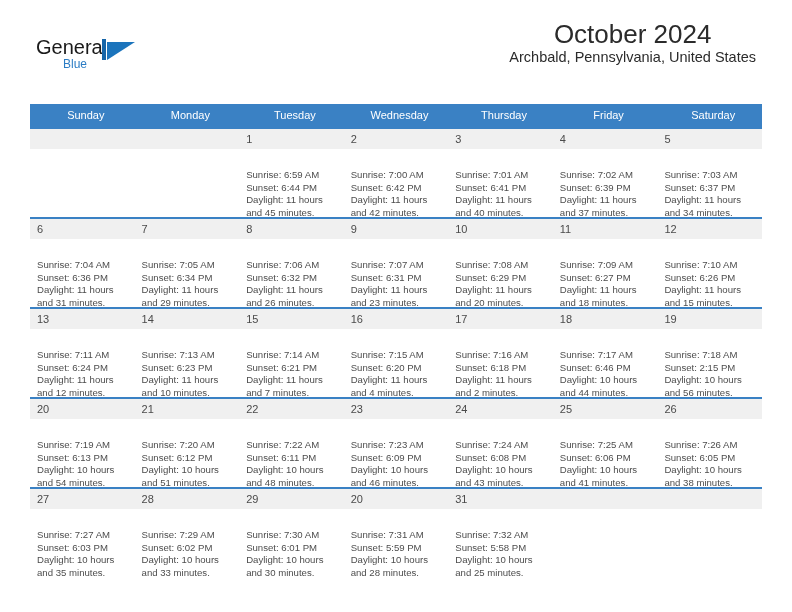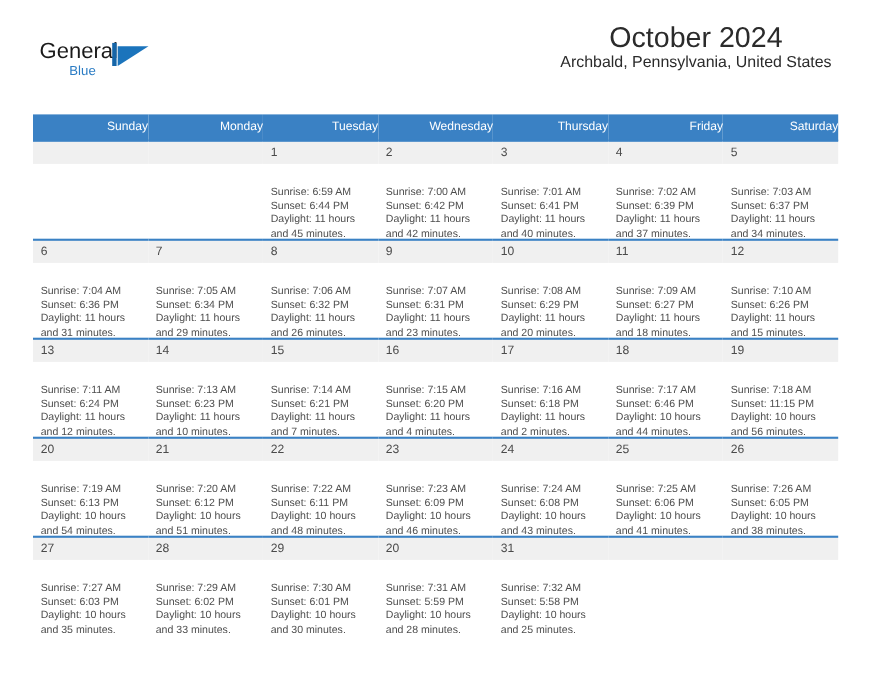--- a/index.html
+++ b/index.html
@@ -107,21 +107,21 @@
     border-collapse: collapse;
     table-layout: fixed;
   }
   .calendar col { width: 104.57px; }
 
   .dow-row th {
     background: #3a81c4;
     color: #ffffff;
     font-size: 11px;
     font-weight: normal;
-    text-align: right;
+    text-align: center;
     padding: 5px 0 6px 7px;
     height: 12px;
     line-height: 12px;
   }
 
   .week-row td {
     vertical-align: top;
     padding: 0;
     border-top: 2px solid #3a81c4;
     height: 88px;
@@ -405,21 +405,21 @@
                 <div>Daylight: 10 hours</div>
                 <div>and 44 minutes.</div>
               </div>
             </div>
           </td>
           <td>
             <div class="cell-inner">
               <div class="daynum">19</div>
               <div class="info">
                 <div>Sunrise: 7:18 AM</div>
-                <div>Sunset: 11:15 PM</div>
+                <div>Sunset: 2:15 PM</div>
                 <div>Daylight: 10 hours</div>
                 <div>and 56 minutes.</div>
               </div>
             </div>
           </td>
         </tr>
         <tr class="week-row">
           <td>
             <div class="cell-inner">
               <div class="daynum">20</div>

